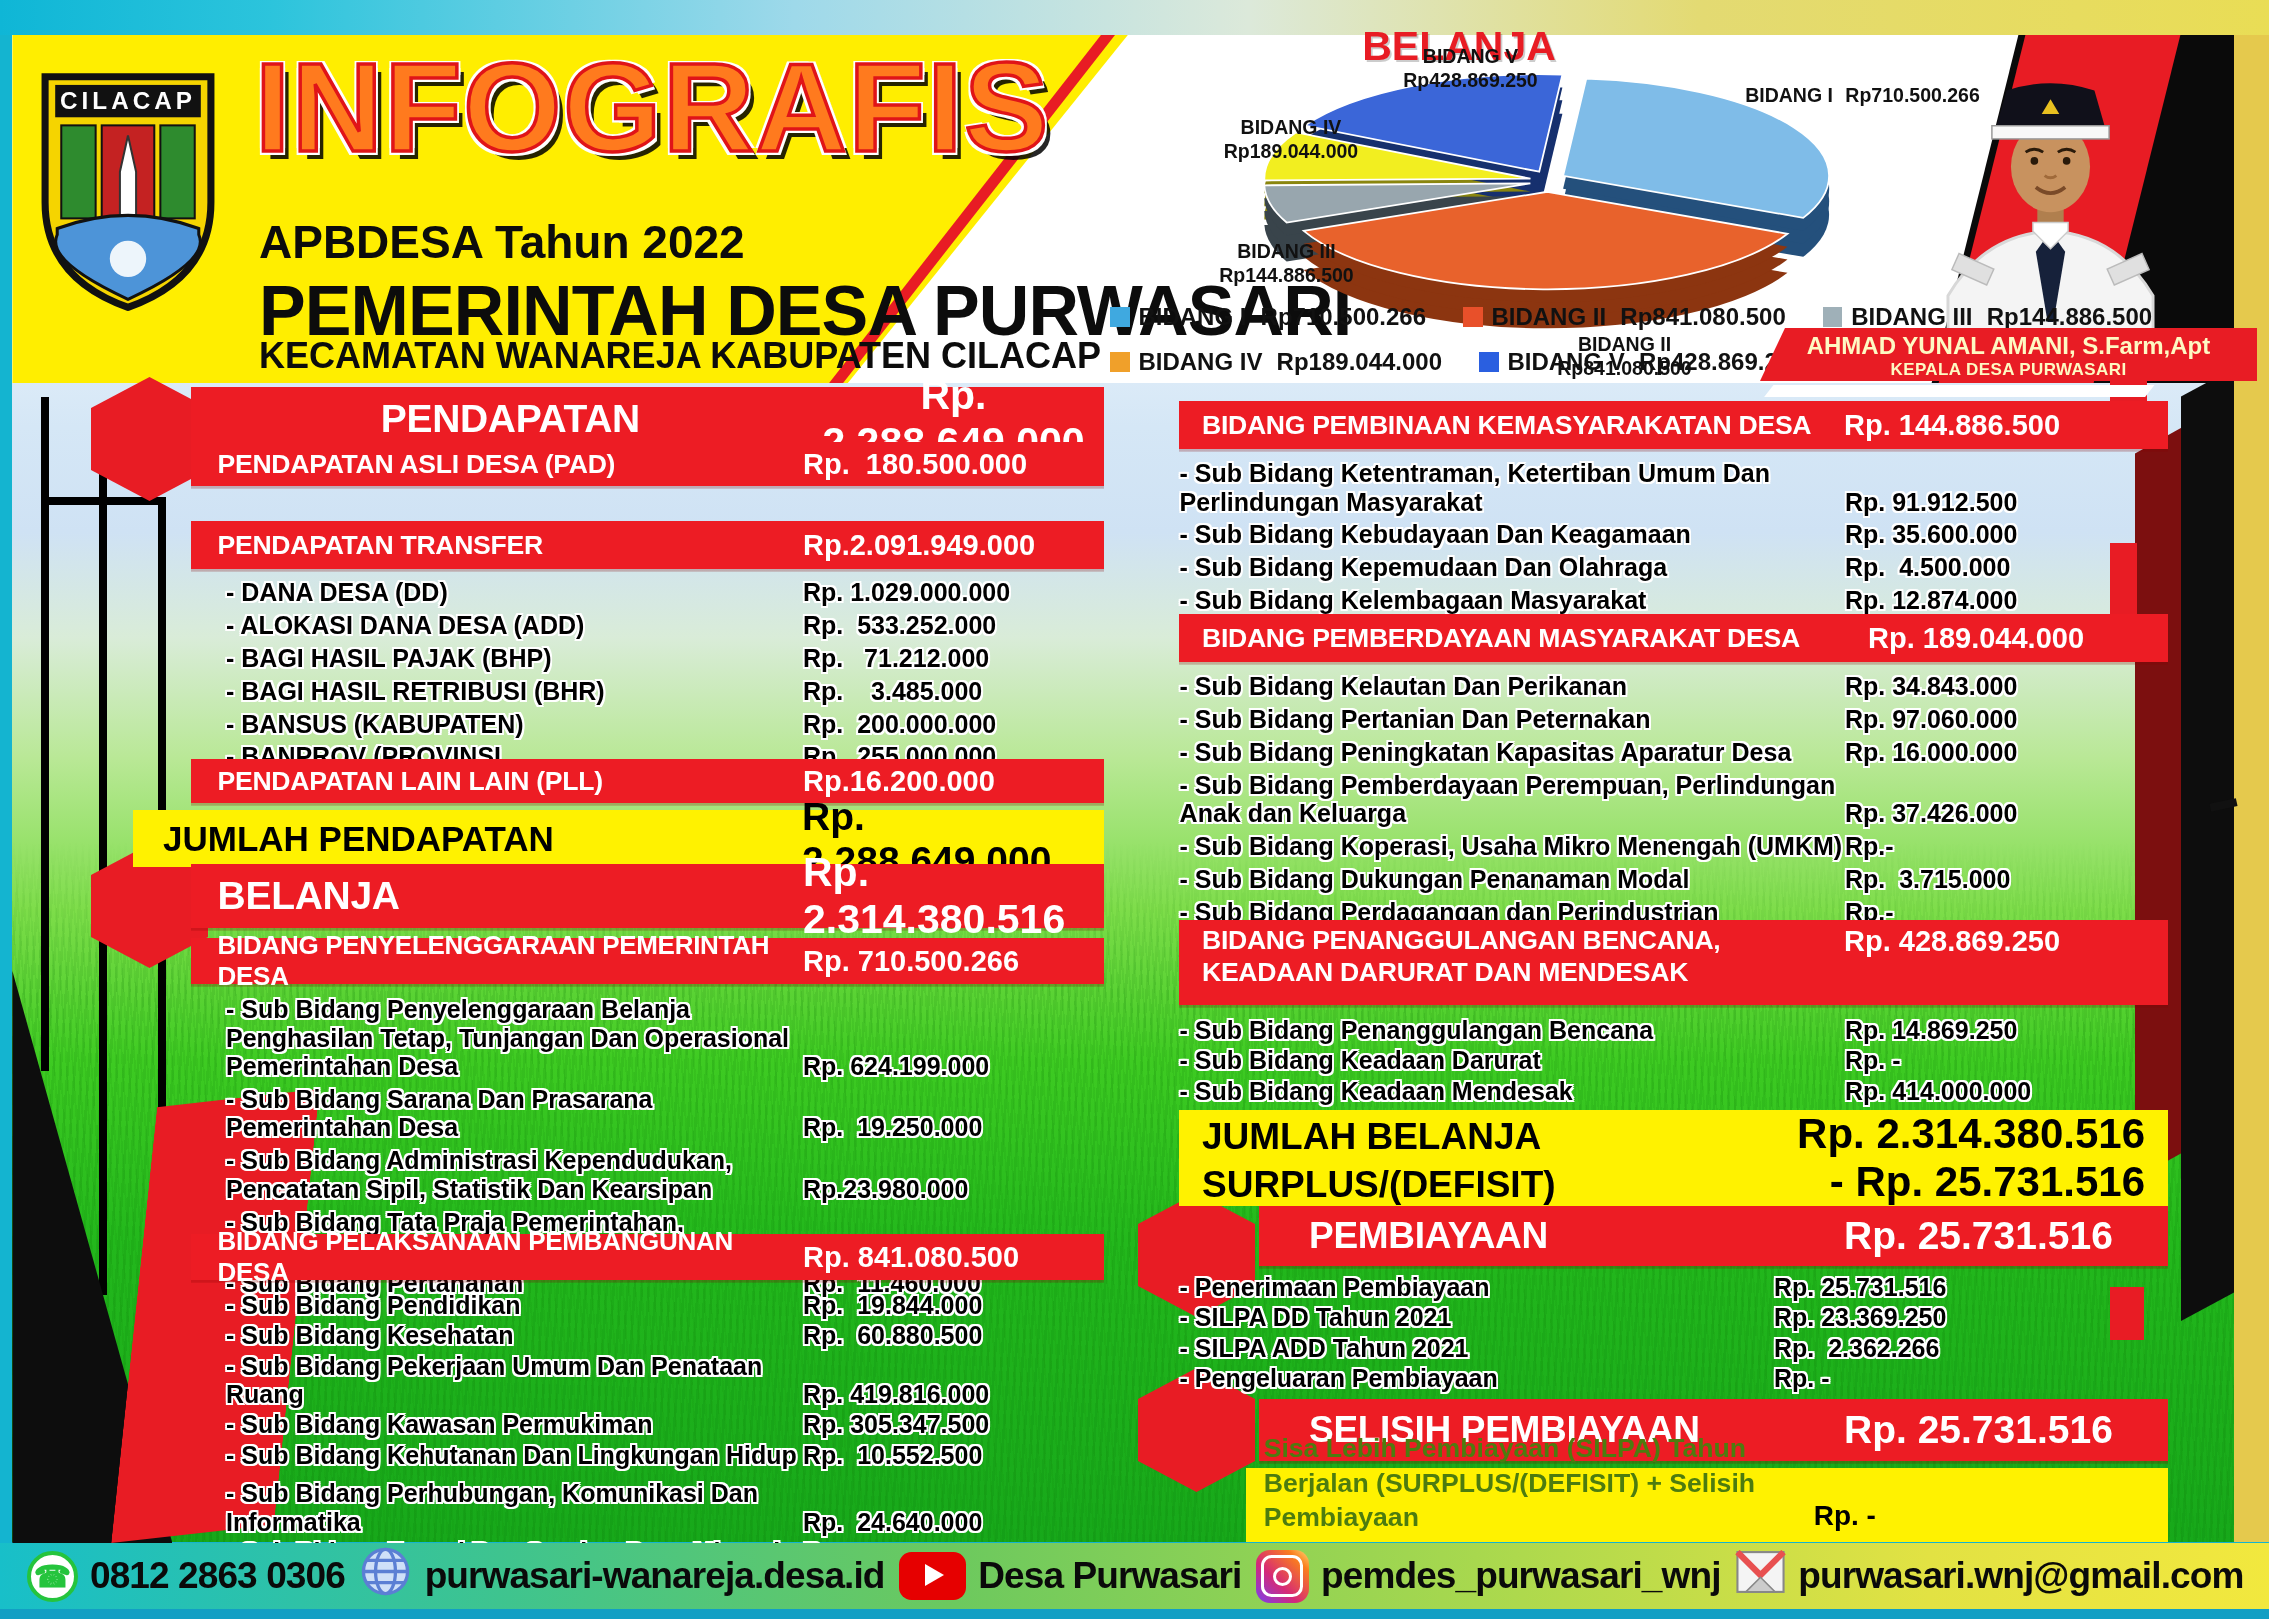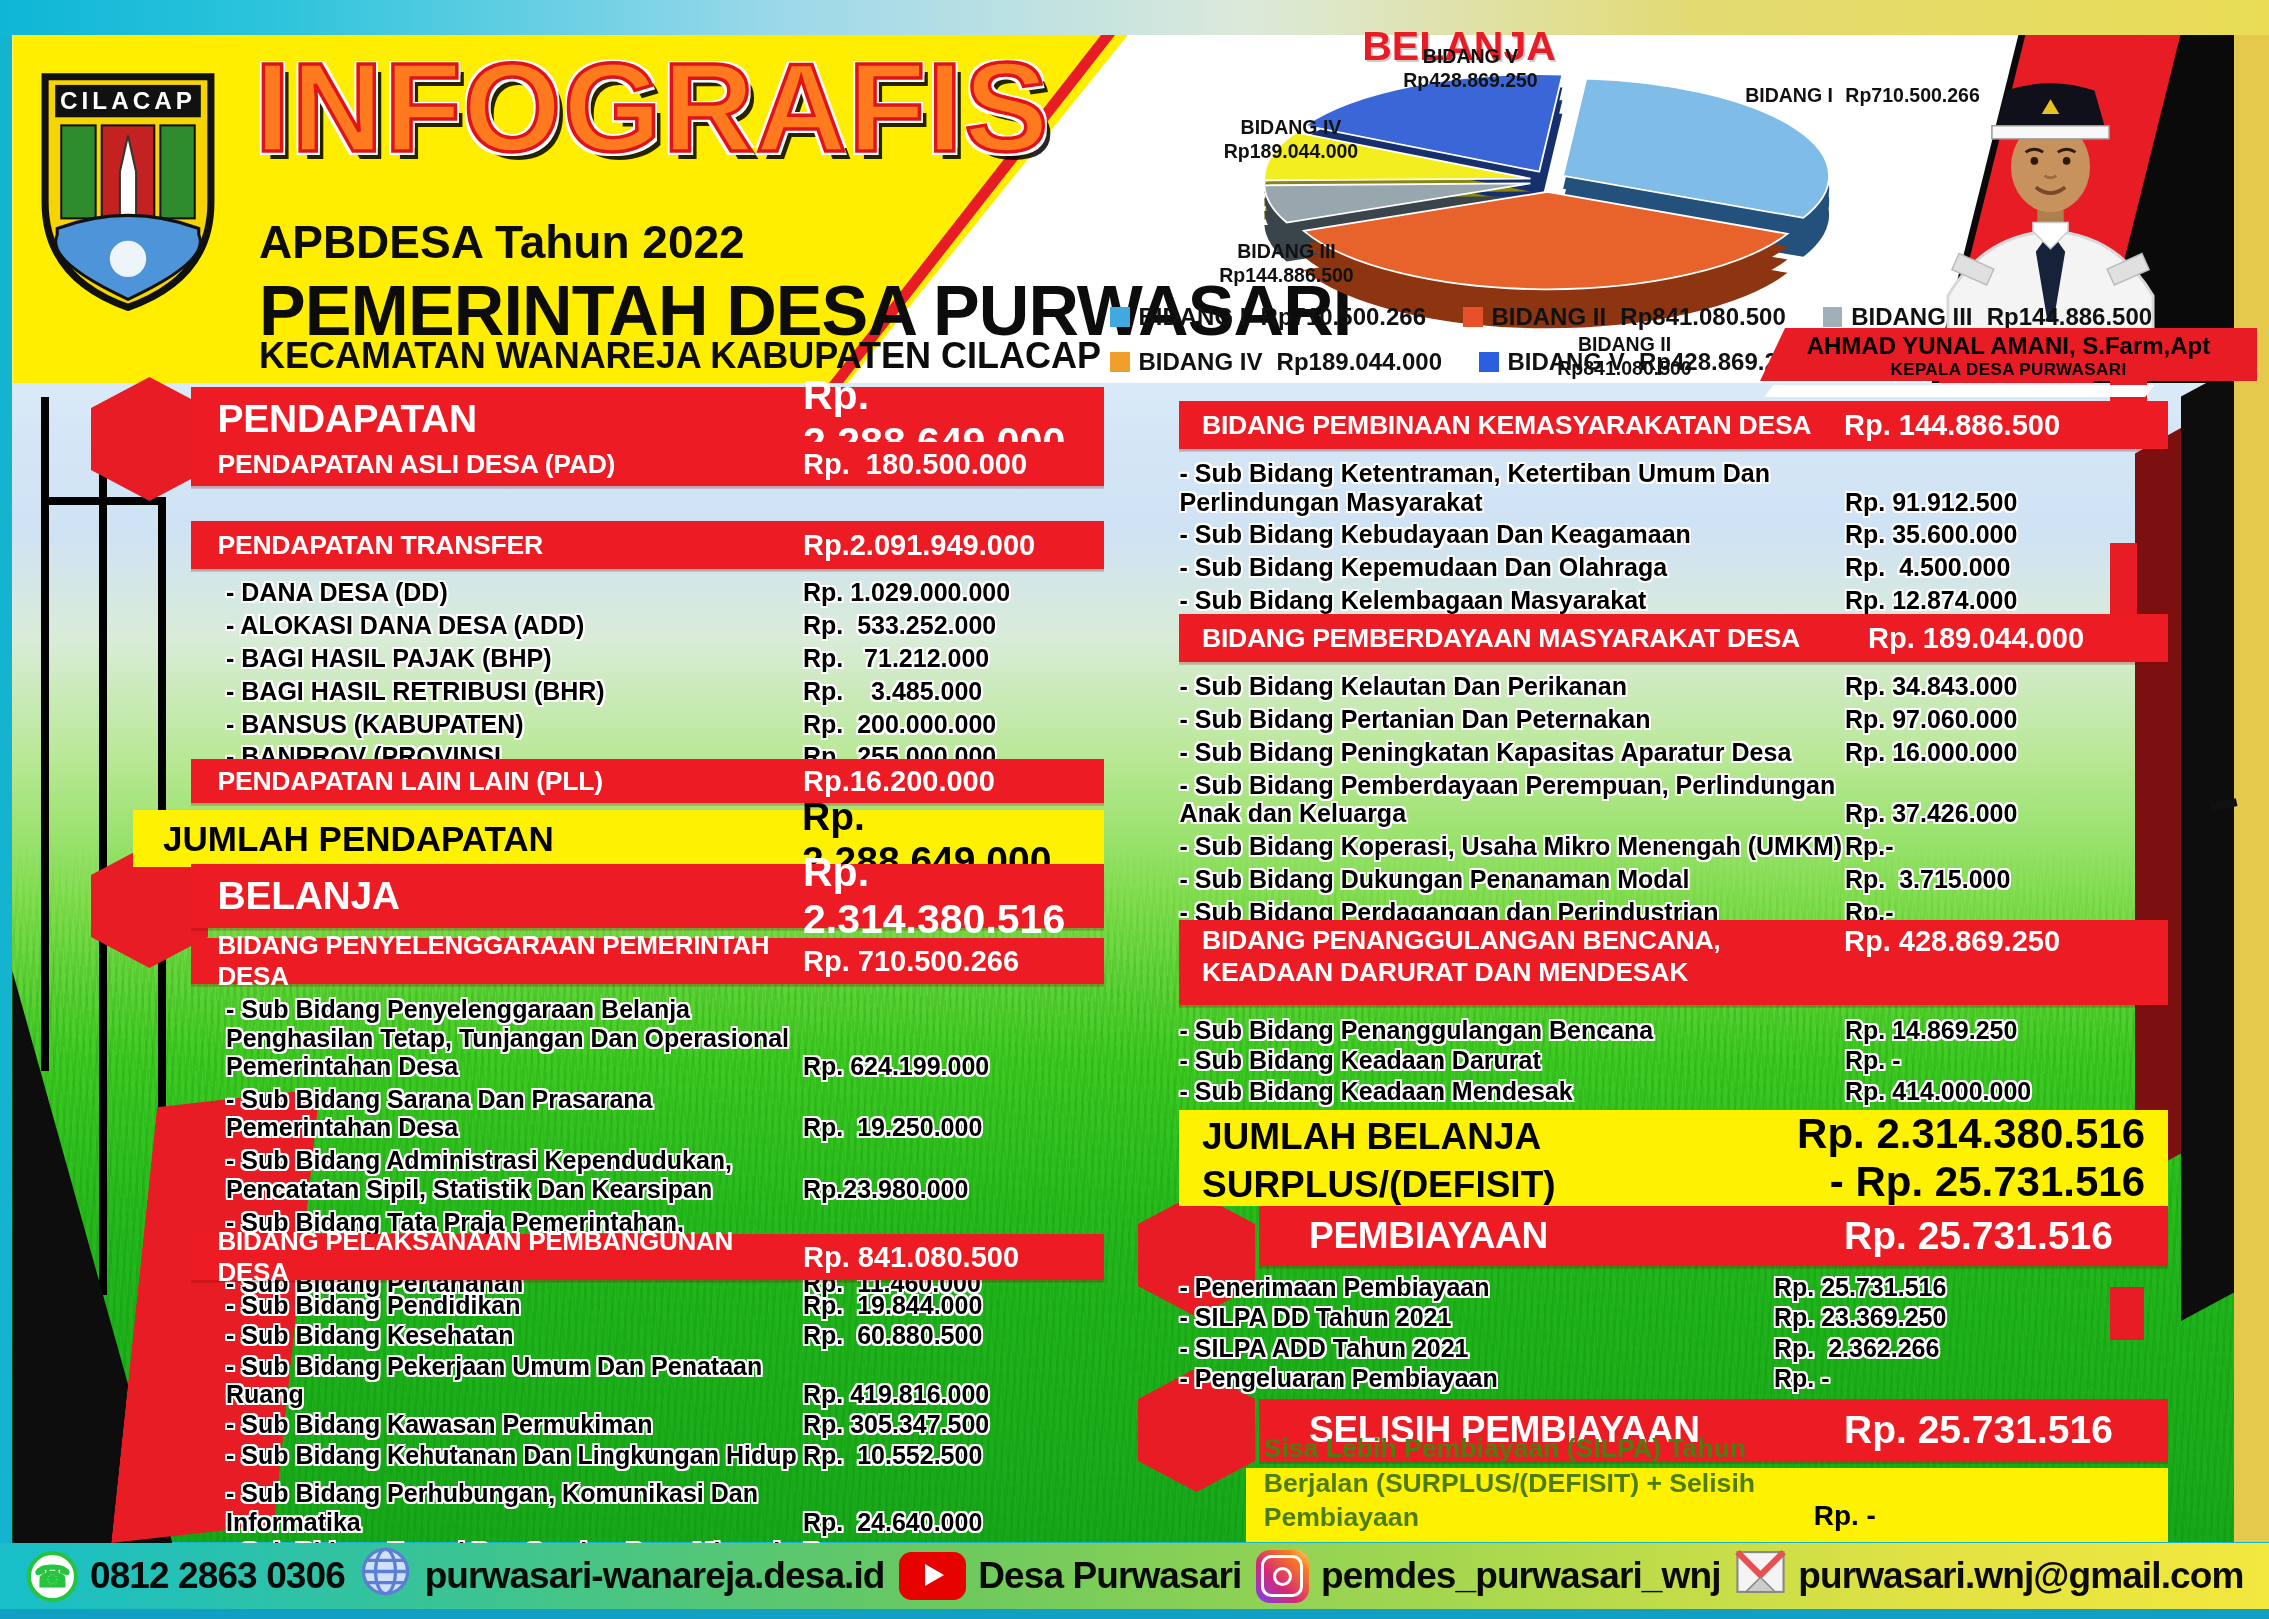--- a/index.html
+++ b/index.html
@@ -34,21 +34,21 @@
   .hdr-sub1{position:absolute;left:259px;top:215px;font-size:46px;font-weight:900;color:#0c0c0c;}
   .hdr-sub2{position:absolute;left:259px;top:271px;font-size:70px;font-weight:900;color:#0c0c0c;letter-spacing:-0.9px;}
   .hdr-sub3{position:absolute;left:259px;top:335px;font-size:36px;font-weight:900;color:#0c0c0c;}
 
   
   .hdr-photo{position:absolute;left:1869px;top:35px;width:365px;height:348px;background:#0a0a0a;overflow:hidden;}
   .photo-white{position:absolute;left:-71px;top:0;width:177px;height:348px;background:#fff;transform:skewX(-14deg);}
   .photo-red{position:absolute;left:113px;top:0;width:155px;height:348px;background:#e81c24;transform:skewX(-14deg);}
   .person{position:absolute;left:35px;top:25px;}
   .name-banner{position:absolute;left:1760px;top:328px;width:497px;height:53px;background:#e81c24;
-    clip-path:polygon(25px 0,100% 0,100% 100%,0 100%);color:#000000;text-align:center;z-index:9;}
+    clip-path:polygon(25px 0,100% 0,100% 100%,0 100%);color:#fef9c3;text-align:center;z-index:9;}
   .name-line1{font-size:24px;font-weight:bold;margin-top:4.4px;}
   .name-line2{font-size:17px;font-weight:bold;letter-spacing:0.4px;}
   .name-underline{position:absolute;left:1769px;top:385px;width:381px;height:11.5px;background:#fff;
     transform:skewX(-38deg);z-index:8;}
 
   
   #pie-svg{position:absolute;left:1144px;top:41px;}
   .chart-title{position:absolute;left:1326px;top:23px;width:266px;text-align:center;
     font-size:41px;font-weight:900;color:#e81c24;text-shadow:1.8px 1.8px 0 rgba(0,0,0,.2);}
   .callouts .callout{position:absolute;font-size:19.5px;font-weight:bold;color:#111;text-align:center;line-height:1.25;}
@@ -293,21 +293,21 @@
         <span class="l-amt">Rp189.044.000</span>
       </div>
       <div class="legend-item">
         <span class="swatch" style="background: rgb(42, 95, 224);"></span>
         <span>BIDANG V</span>
         <span class="l-amt">Rp428.869.250</span>
       </div>
     </div>
 
   <div class="hex" style="left:91px;top:377px;"></div>
-  <div class="rbar banner-main" style="top:387px;">
+  <div class="rbar banner-main" style="top:387px;text-align:center;">
     <span class="lbl">PENDAPATAN</span>
     <span class="val">Rp. 2.288.649.000</span>
   </div>
 
   <div class="rbar bar-sub" style="top:442px;align-items:center;">
     <span class="lbl">PENDAPATAN ASLI DESA (PAD)</span>
     <span class="val">Rp.  180.500.000</span>
   </div>
 
   <div class="rbar bar-sub" style="top:521px;height:48px;">

